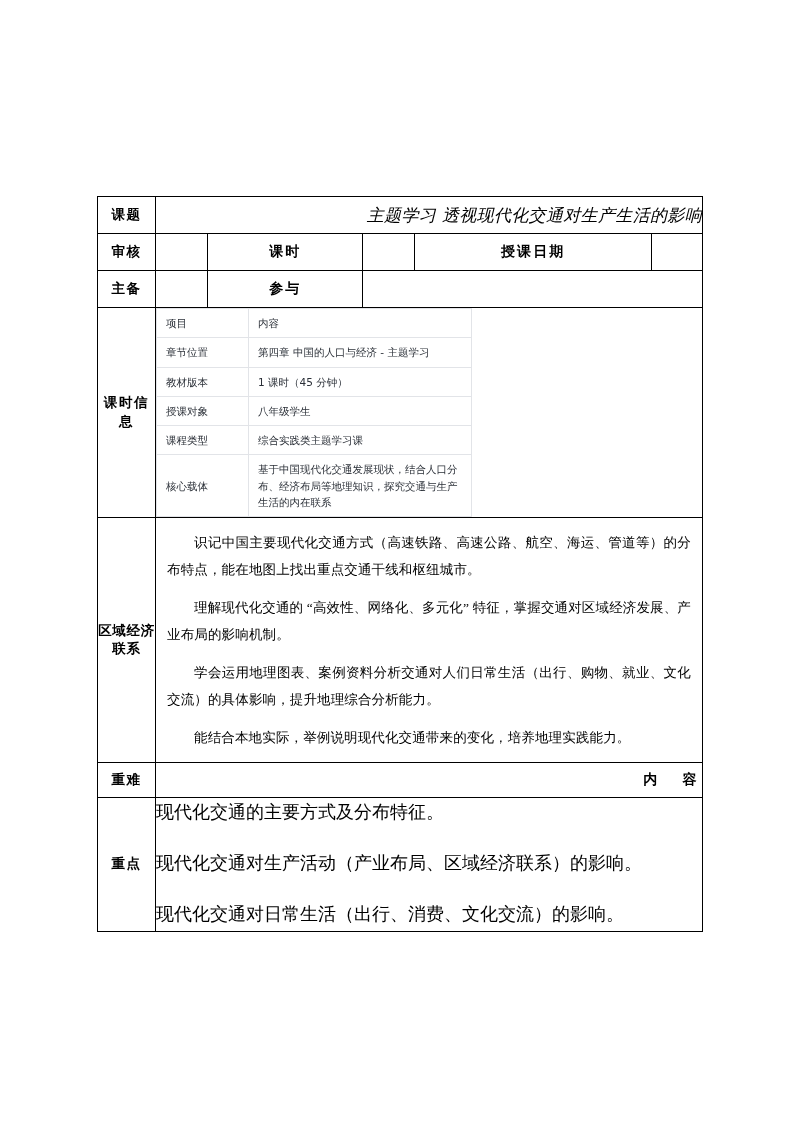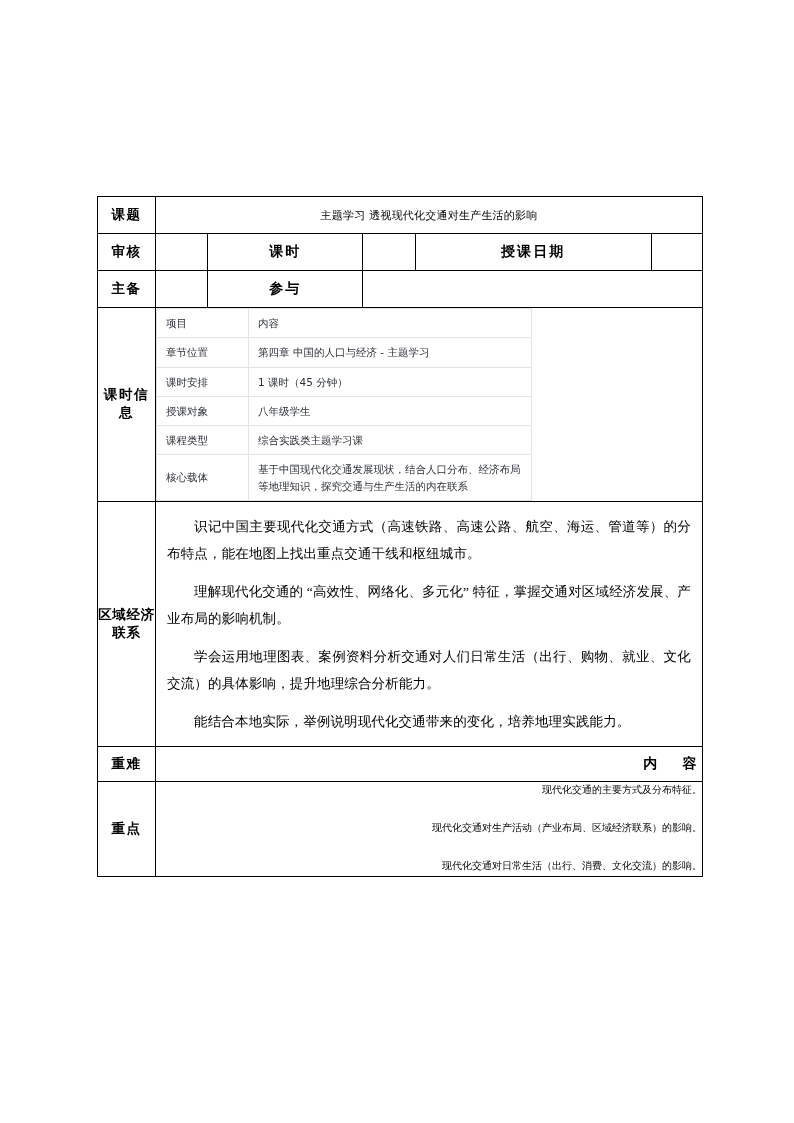--- a/index.html
+++ b/index.html
@@ -48,41 +48,42 @@
     line-height: 1.35;
     letter-spacing: 0.12em;
     padding: 4px 6px;
     vertical-align: middle;
   }
   .stub-tall { vertical-align: middle; }
 
   
   .row-title td { height: 36px; }
   .title-cell {
-    text-align: center;
-    font-size: 11px;
+    text-align: right;
+    font-size: 17px;
     letter-spacing: 0.02em;
     font-family: "DejaVu Sans", "Liberation Sans", sans-serif;
+    font-style: italic;
   }
   .row-meta td { height: 36px; }
   .meta-label {
     text-align: center;
     font-weight: bold;
     font-size: 14px;
     letter-spacing: 0.15em;
   }
   .blank-cell { }
 
   
   .info-wrap {
     padding: 14px 10px 16px 12px;
     vertical-align: top;
   }
   .info-table {
-    width: 376px;
+    width: 316px;
     border-collapse: collapse;
     table-layout: fixed;
     font-family: "DejaVu Sans", "Liberation Sans", sans-serif;
     font-size: 10.5px;
     color: #333844;
   }
   .info-table td {
     border: 1px solid #e2e4e8;
     padding: 6px 8px 6px 9px;
     line-height: 1.55;
@@ -118,23 +119,22 @@
     text-align: right;
     font-weight: bold;
     font-size: 14px;
     letter-spacing: 0.4em;
     height: 34px;
   }
 
   .points-cell {
     padding: 12px 12px 14px 18px;
     vertical-align: top;
-    font-size: 10px;
+    font-size: 18px;
     line-height: 1.6;
-    text-align: right;
   }
   .points-cell p {
     margin: 0 0 22px 0;
     text-indent: 0;
   }
   .points-cell p:last-child { margin-bottom: 2px; }
 </style>
 </head>
 <body>
 
@@ -179,21 +179,21 @@
             <tbody>
               <tr class="hdr">
                 <td class="k">项目</td>
                 <td class="v">内容</td>
               </tr>
               <tr>
                 <td class="k">章节位置</td>
                 <td class="v">第四章 中国的人口与经济 - 主题学习</td>
               </tr>
               <tr>
-                <td class="k">课时安排</td>
+                <td class="k">教材版本</td>
                 <td class="v">1 课时（45 分钟）</td>
               </tr>
               <tr>
                 <td class="k">授课对象</td>
                 <td class="v">八年级学生</td>
               </tr>
               <tr>
                 <td class="k">课程类型</td>
                 <td class="v">综合实践类主题学习课</td>
               </tr>

